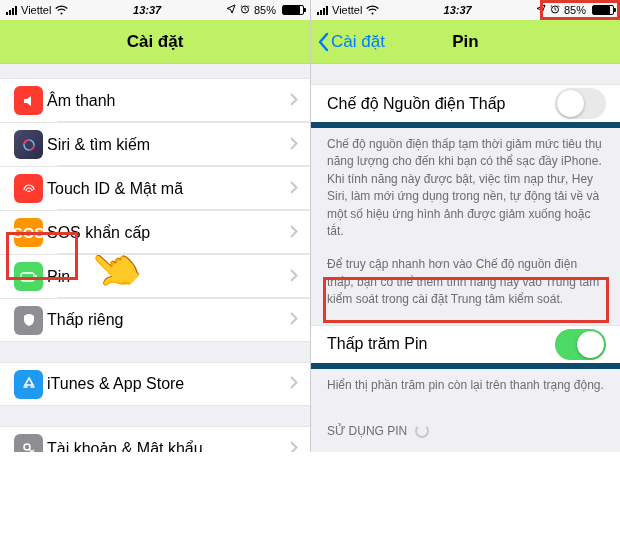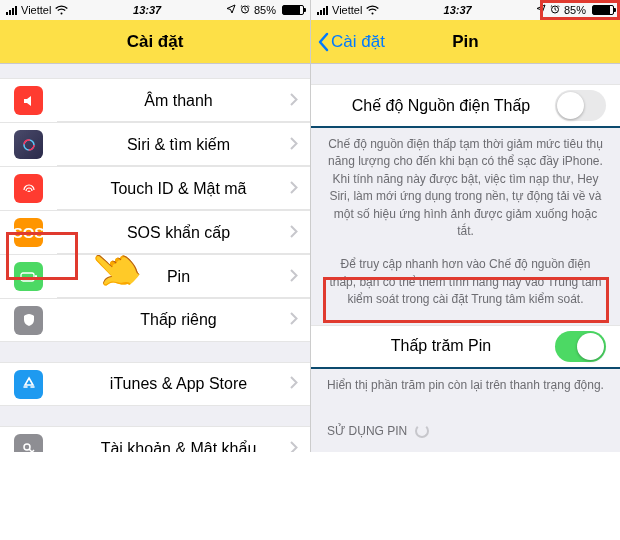--- a/index.html
+++ b/index.html
@@ -14,21 +14,20 @@
     display: flex;
     width: 620px;
     height: 540px;
   }
   .phone {
     width: 310px;
     height: 452px;
     background: #efeff4;
     position: relative;
     overflow: hidden;
-    text-align: center;
   }
   .phone + .phone { border-left: 1px solid #ccc; }
 
   
   .status-bar {
     display: flex;
     align-items: center;
     justify-content: space-between;
     height: 20px;
     padding: 0 6px;
@@ -51,21 +50,21 @@
   }
   .battery::after {
     content: ''; position: absolute; right: -3px; top: 2px;
     width: 2px; height: 4px; background: #000; border-radius: 0 1px 1px 0;
   }
   .battery-fill { height: 100%; background: #000; width: 85%; }
 
   
   .nav-header {
     height: 44px;
-    background: #fde047;
+    background: #bef264;
     border-bottom: 1px solid #c8c7cc;
     position: relative;
     display: flex;
     align-items: center;
     justify-content: center;
   }
   .nav-title { font-size: 17px; font-weight: 600; }
   .nav-back {
     position: absolute; left: 6px; top: 0; bottom: 0;
     display: flex; align-items: center; color: #007aff; font-size: 17px;
@@ -77,28 +76,27 @@
   .group-gap { height: 20px; }
   .group-gap.small { height: 14px; }
   .row {
     background: #fff;
     display: flex;
     align-items: center;
     height: 44px;
     padding-left: 14px;
     position: relative;
     border-top: 1px solid #e5e5e5;
-    gap: 8px;
   }
   .row:last-child { border-bottom: 1px solid #e5e5e5; }
   .group .row:first-child { border-top: 1px solid #e5e5e5; }
   .row .icon-box {
     width: 29px; height: 29px; border-radius: 6px;
     display: flex; align-items: center; justify-content: center;
-    margin-right: 24px; color: #fff; flex-shrink: 0;
+    margin-right: 4px; color: #fff; flex-shrink: 0;
     font-size: 15px; font-weight: 600;
   }
   .row .label { flex: 1; font-size: 16px; color: #000; }
   .row .chev {
     color: #c7c7cc; margin-right: 12px;
   }
   .row-sep {
     position: absolute; left: 57px; right: 0; bottom: 0;
     height: 1px; background: #e5e5e5;
   }
@@ -127,21 +125,21 @@
     position: absolute; top: 2px; box-shadow: 0 1px 3px rgba(0,0,0,.3);
   }
   .toggle.off .knob { left: 2px; }
   .toggle.on  .knob { right: 2px; }
 
   
   .detail-body { padding: 0; }
   .detail-row {
     background: #fff; display: flex; align-items: center;
     height: 44px; padding: 0 0 0 16px;
-    border-top: 1px solid #e5e5e5; border-bottom: 2px solid #0c4a6e;
+    border-top: 1px solid #e5e5e5; border-bottom: 6px solid #0c4a6e;
   }
   .detail-row .label { flex: 1; font-size: 16px; }
   .footer-text {
     font-size: 12px; color: #6d6d72; padding: 8px 16px 16px; line-height: 1.45;
   }
   .section-header {
     font-size: 12px; color: #6d6d72; padding: 14px 16px 6px;
     text-transform: none;
     display:flex; align-items:center; gap:8px;
   }

